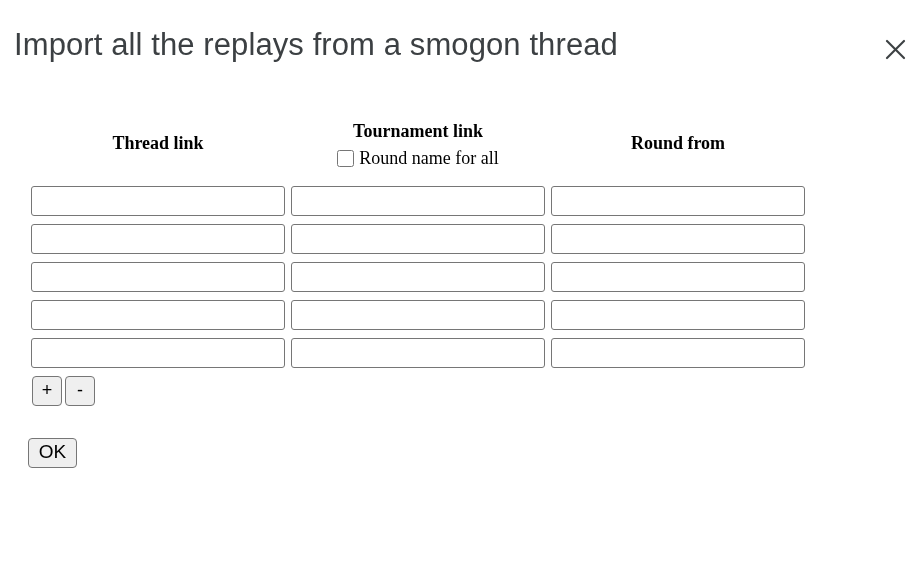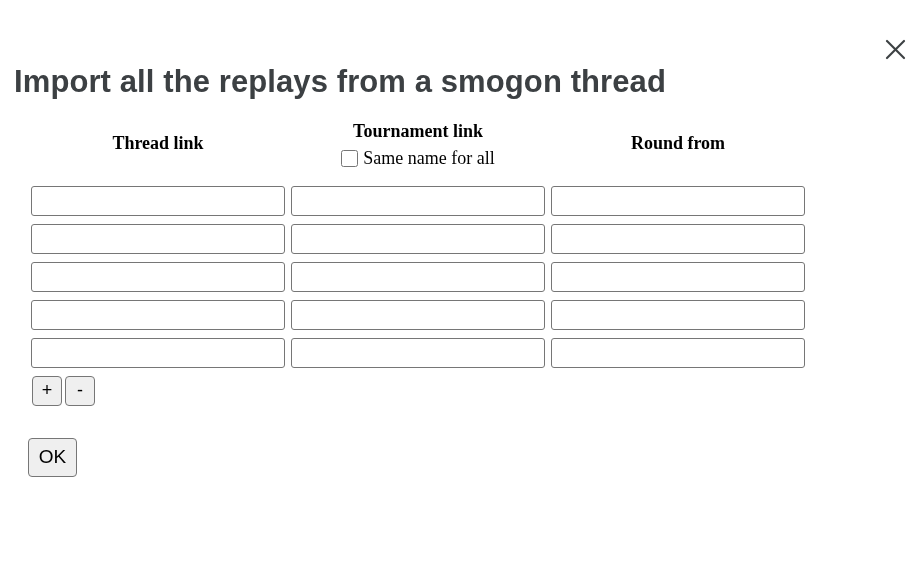--- a/index.html
+++ b/index.html
@@ -14,26 +14,25 @@
   }
   .title-row {
     display: flex;
     justify-content: space-between;
     align-items: flex-start;
     padding: 25px 9px 0 14px;
     height: 66px;
   }
   .dialog-title {
     font-size: 31px;
-    font-weight: 700;
+    font-weight: 400;
     color: #3c4043;
     line-height: 40px;
     letter-spacing: 0.1px;
     white-space: nowrap;
-    margin-top: 37px;
   }
   .close-btn {
     background: none;
     border: none;
     padding: 0;
     margin-top: 13px;
     margin-right: 1px;
     cursor: pointer;
     line-height: 0;
   }
@@ -105,21 +104,21 @@
     border-radius: 4px;
     font-family: "Liberation Sans", sans-serif;
     font-size: 18px;
     color: #000000;
     padding: 0 0 2px 0;
     cursor: pointer;
   }
   .ok-row { margin: 32px 0 0 28px; }
   .btn-ok {
     min-width: 49px;
-    height: 39px;
+    height: 30px;
     background: #efefef;
     border: 1px solid #767676;
     border-radius: 4px;
     font-family: "Liberation Sans", sans-serif;
     font-size: 19px;
     color: #000000;
     padding: 0 9px 2px 9px;
     cursor: pointer;
   }
 </style>
@@ -139,21 +138,21 @@
 </div>
 
 <div class="import-table">
 
   <div class="header-row">
     <div class="col-header">Thread link</div>
     <div>
       <div class="col-header">Tournament link</div>
       <label class="sub-label">
         <input type="checkbox" style="">
-        <span>Same name for all</span>
+        <span>Round name for all</span>
       </label>
     </div>
     <div class="col-header">Round from</div>
   </div>
 
   <div>
     <div class="grid-row">
       <div class="cell"><input class="text-input" type="text" value="" style=""></div>
       <div class="cell"><input class="text-input" type="text" value="" style=""></div>
       <div class="cell"><input class="text-input" type="text" value="" style=""></div>

